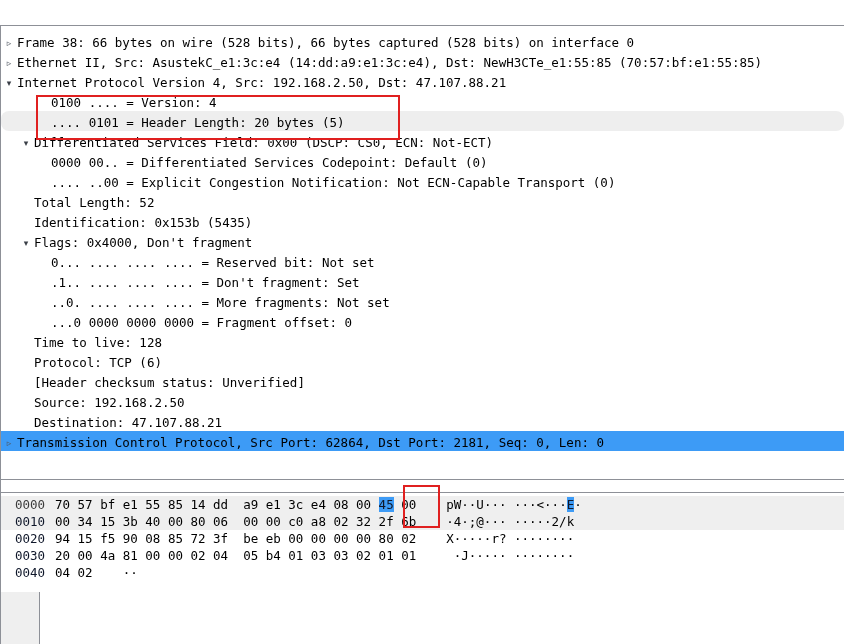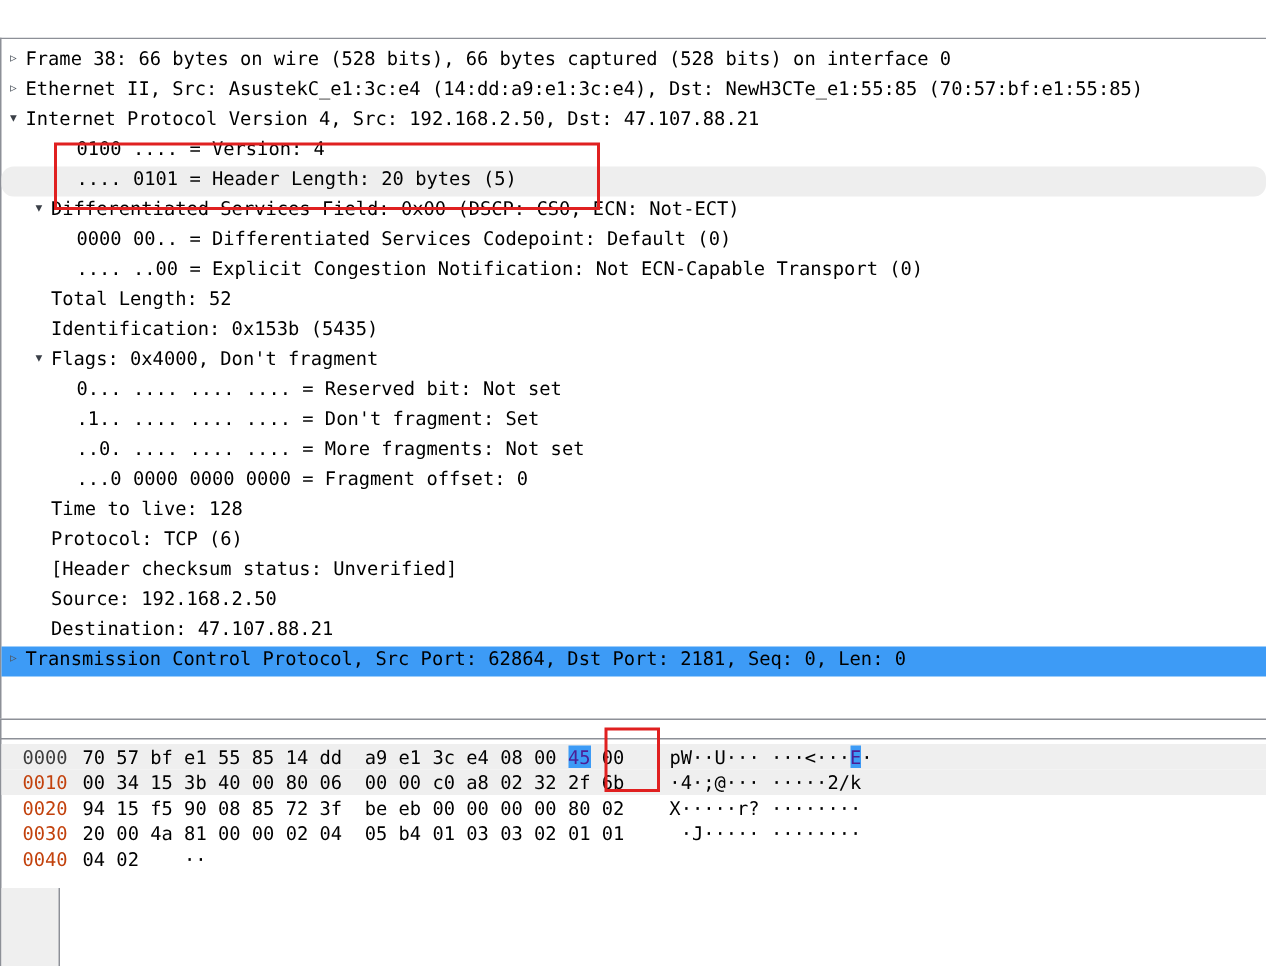--- a/index.html
+++ b/index.html
@@ -68,21 +68,21 @@
     position: absolute; left: 0; right: 0; top: 0; height: 1px;
     background: #8d9097;
   }
   .tree {
     position: absolute;
     left: 1px; top: 6px;
     right: 0;
   }
   .trow {
     height: 20px;
-    line-height: 16px;
+    line-height: 24px;
     font-family: "DejaVu Sans Mono", monospace;
     font-size: 12.5px;
     color: #000000;
     white-space: nowrap;
     position: relative;
     padding-left: 0;
   }
   .trow.sel-field { background: #eeeeee; border-radius: 8px; }
   .trow.sel-blue {
     background: #3d9bf6;
@@ -154,36 +154,36 @@
     position: absolute;
     left: 1px;
     top: 4px;
     right: 0;
   }
   .hexrow.shade { background: #efefef; }
   .off {
     display: inline-block;
     width: 54px;
     padding-left: 14px;
-    color: #c2410c;
+    color: #0f172a;
     box-sizing: border-box;
   }
   .off.first { color: #3c3c3c; }
   .hexbytes {
     display: inline-block;
     color: #000000;
   }
   .asciitxt {
     display: inline-block;
     color: #000000;
     margin-left: 30px;
   }
   .hl {
     background: #3d9bf6;
-    color: #4c1d95;
+    color: #0f172a;
   }
   #annot-hex {
     left: 403px; top: -7px;
     width: 37px; height: 43px;
   }
 
   
   #bottom-area {
     position: absolute;
     left: 0; top: 592px;

